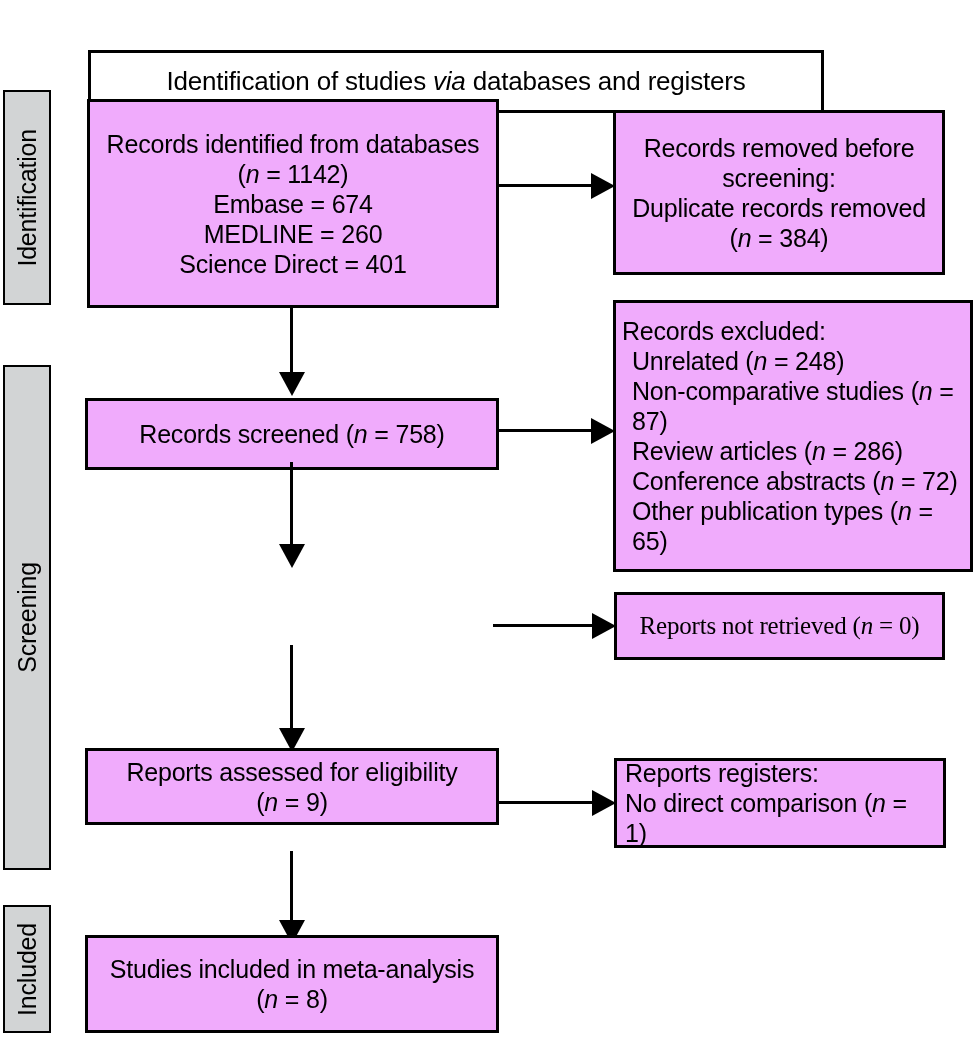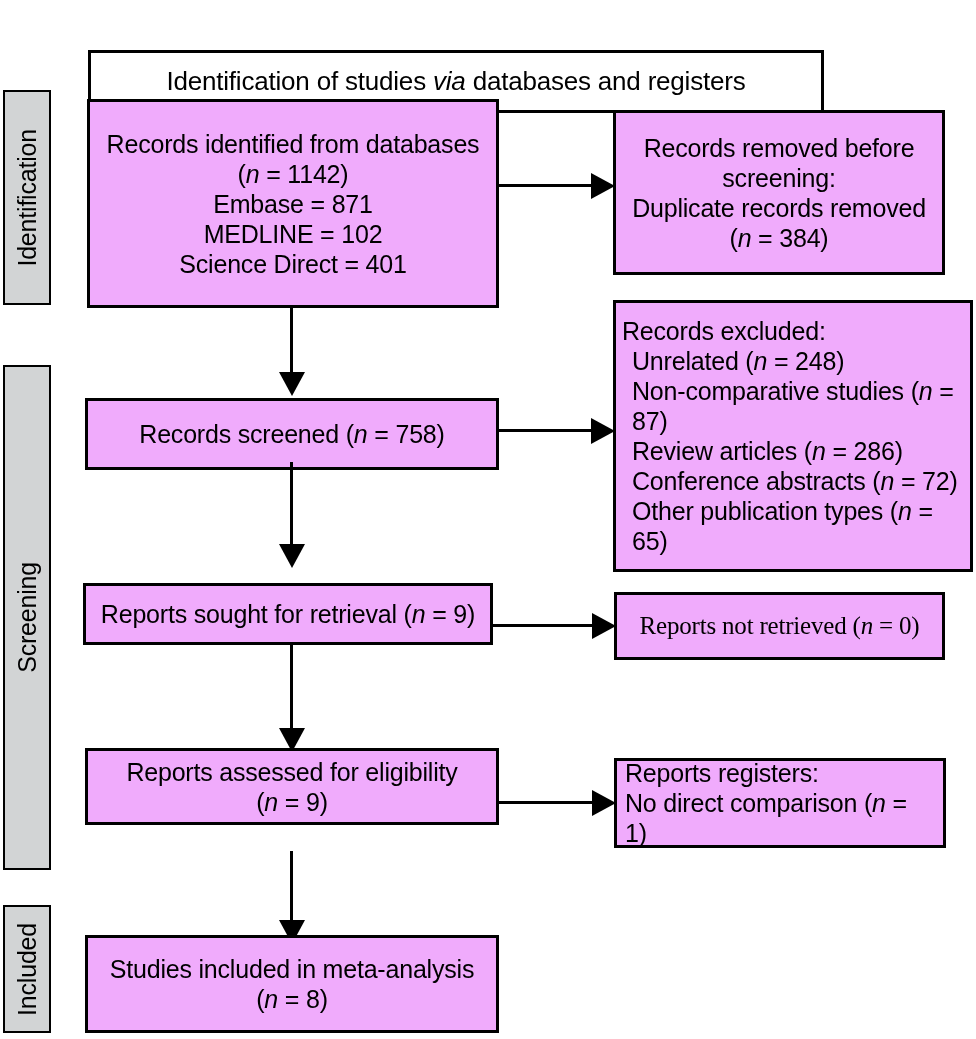--- a/index.html
+++ b/index.html
@@ -114,22 +114,22 @@
   </div>
 
   <div class="stage" style="left:3px; top:905px; width:48px; height:128px;">
     <span class="vlabel">Included</span>
   </div>
 
   <div class="box" style="left:87px; top:99px; width:412px; height:209px;">
     <div class="txt">
       <div>Records identified from databases</div>
       <div>(<em>n</em> = 1142)</div>
-      <div>Embase = 871</div>
-      <div>MEDLINE = 102</div>
+      <div>Embase = 674</div>
+      <div>MEDLINE = 260</div>
       <div>Science Direct = 401</div>
     </div>
   </div>
 
   <div class="box" style="left:613px; top:110px; width:332px; height:165px;">
     <div class="txt">
       <div>Records removed before</div>
       <div>screening:</div>
       <div>Duplicate records removed</div>
       <div>(<em>n</em> = 384)</div>
@@ -158,25 +158,20 @@
       <div class="indent">Other publication types (<em>n</em> = 65)</div>
     </div>
   </div>
 
   <div class="conn hline" style="left:499px; top:429px; width:98px;"></div>
   <div class="arrow-right" style="left:591px; top:418px;"></div>
 
   <div class="conn vline" style="left:290px; top:462px; height:96px;"></div>
   <div class="arrow-down" style="left:279px; top:544px;"></div>
 
-  <div class="box" style="left:83px; top:583px; width:410px; height:62px;">
-    <div class="txt">
-      <div>Reports sought for retrieval (<em>n</em> = 9)</div>
-    </div>
-  </div>
 
   <div class="box" style="left:614px; top:592px; width:331px; height:68px;font-family:Liberation Serif, serif;">
     <div class="txt">
       <div>Reports not retrieved (<em>n</em> = 0)</div>
     </div>
   </div>
 
   <div class="conn hline" style="left:493px; top:624px; width:105px;"></div>
   <div class="arrow-right" style="left:592px; top:613px;"></div>
 

